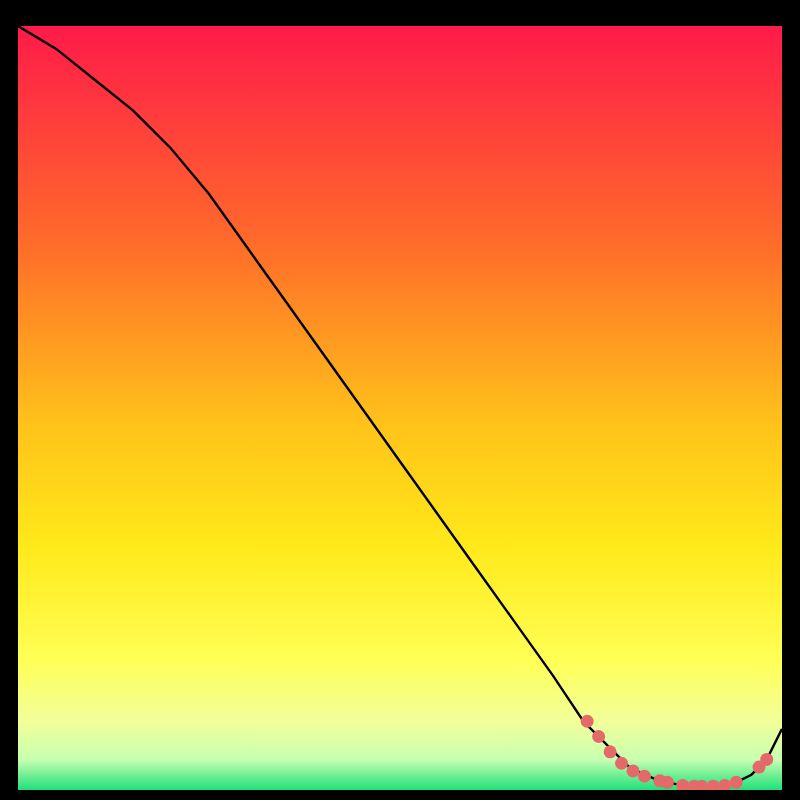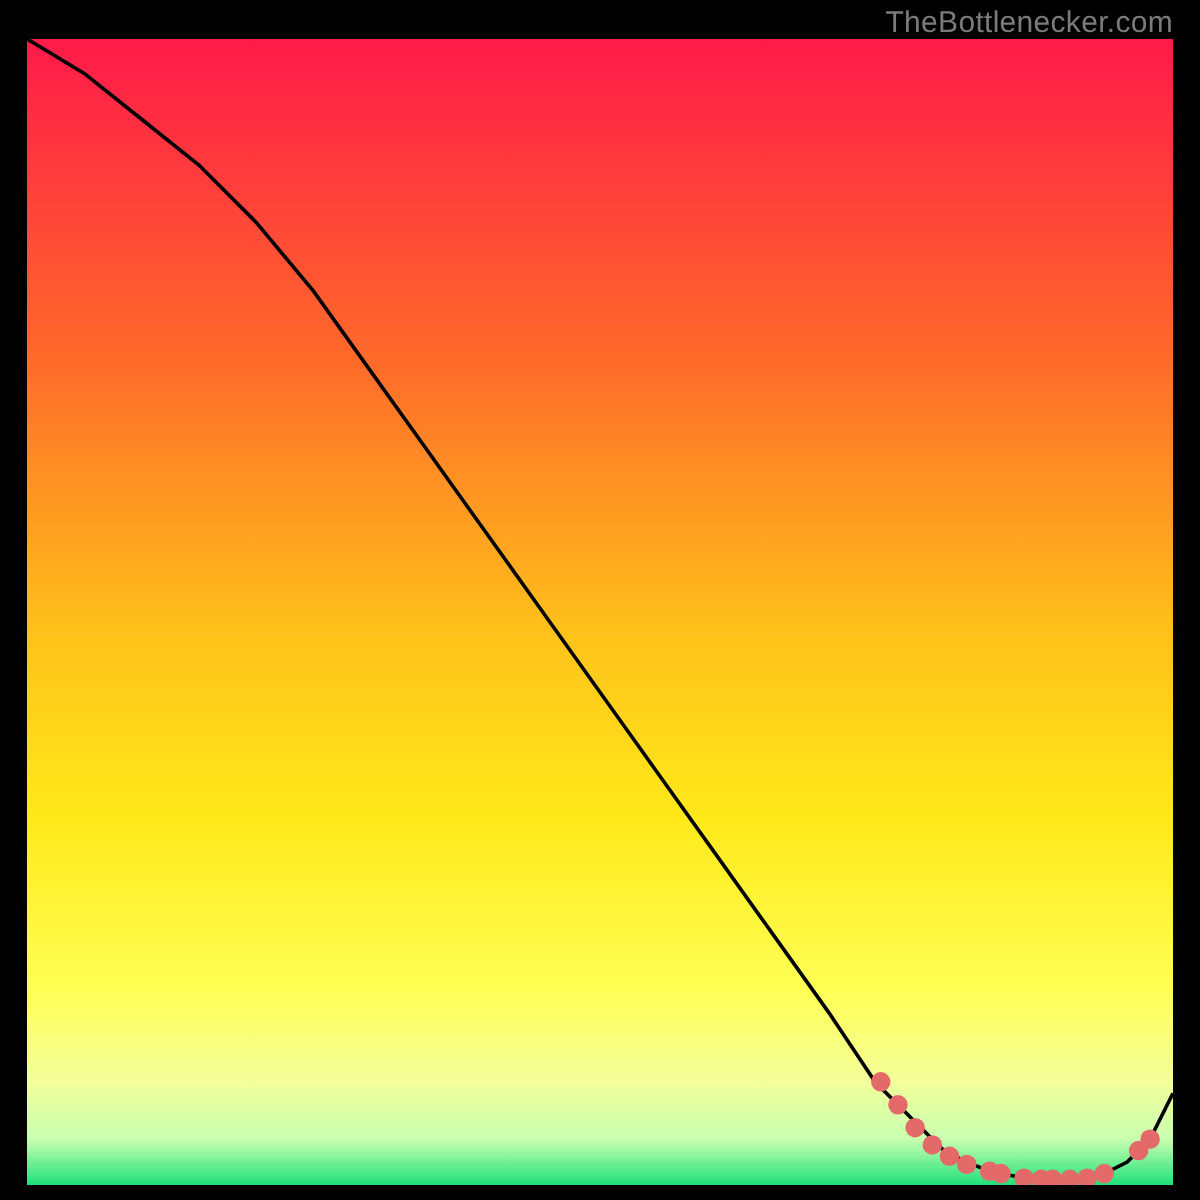--- a/index.html
+++ b/index.html
@@ -35,21 +35,20 @@
   .plot svg {
     display: block;
     width: 764px;
     height: 764px;
   }
 </style>
 </head>
 <body>
 
 <div class="wrap">
-  <div class="watermark">TheBottlenecker.com</div>
 
   <div class="plot">
     <svg viewBox="0 0 764 764" preserveAspectRatio="none">
       <defs>
         <linearGradient id="bgGrad" x1="0" y1="0" x2="0" y2="1">
           <stop id="g0" offset="0%" stop-color="#ff1a4a"></stop>
           <stop id="g1" offset="28%" stop-color="#ff6a2a"></stop>
           <stop id="g2" offset="52%" stop-color="#ffc21a"></stop>
           <stop id="g3" offset="68%" stop-color="#ffe91a"></stop>
           <stop id="g4" offset="83%" stop-color="#ffff55"></stop>

